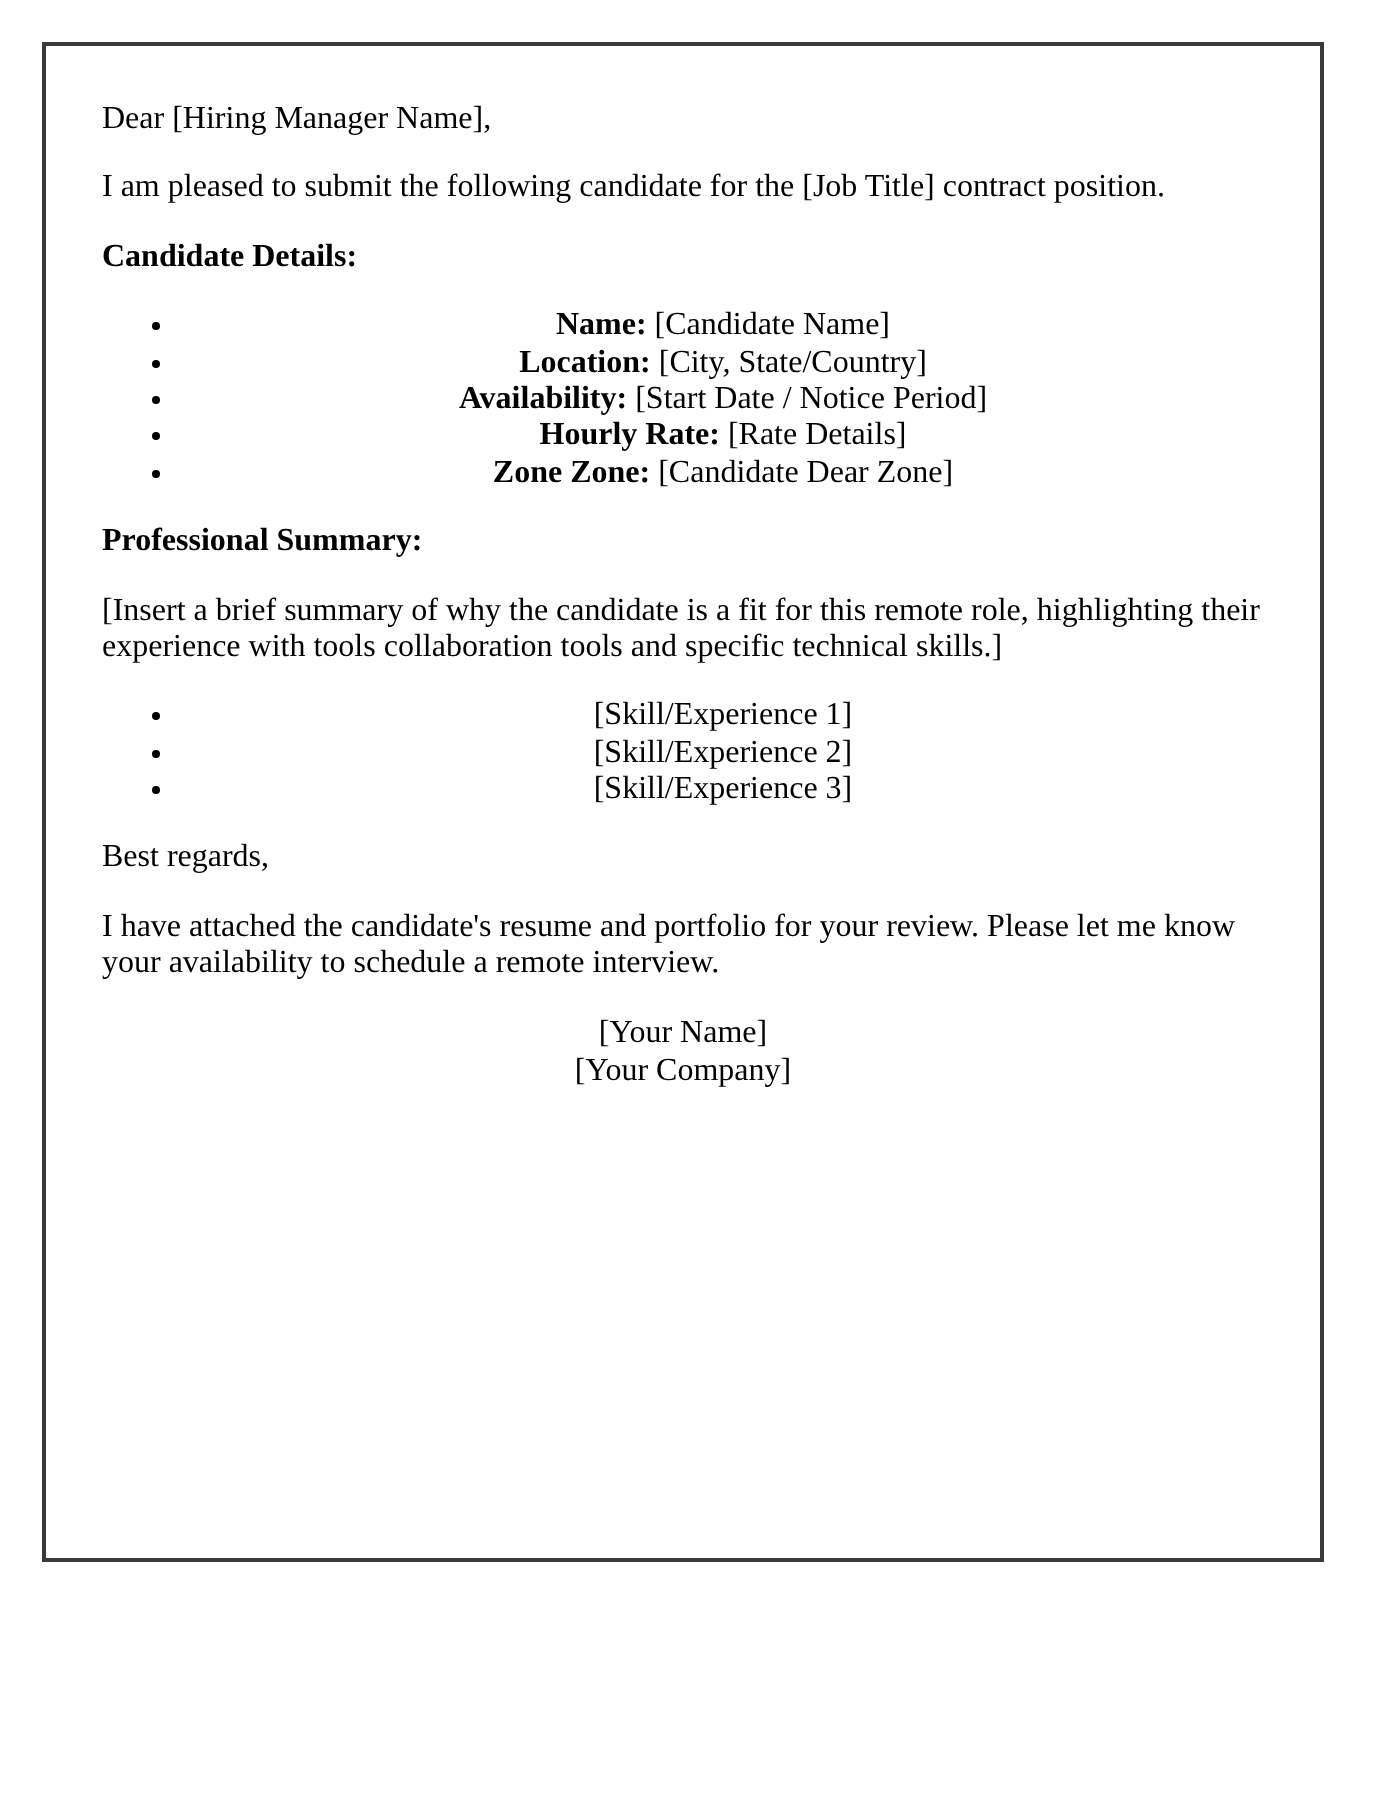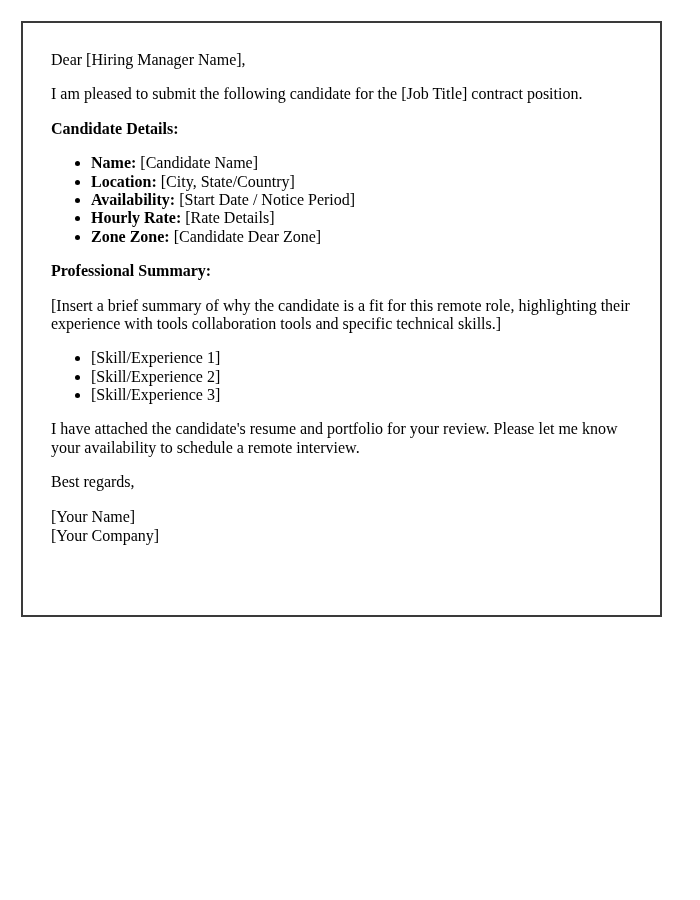--- a/index.html
+++ b/index.html
@@ -12,48 +12,50 @@
   body {
     font-family: "Liberation Serif", "DejaVu Serif", serif;
     font-size: 16px;
     color: #000000;
     -webkit-font-smoothing: antialiased;
   }
   .page {
     box-sizing: border-box;
     margin: 21px 38px 0 21px;
     width: 641px;
-    height: 596px;
+    height: 760px;
     border: 2px solid #3a3a3a;
     padding: 12px 28px 12px 28px;
     background: #ffffff;
     overflow: hidden;
   }
   .page p {
     margin: 16px 0;
     line-height: 1.15;
   }
   .bold {
     font-weight: bold;
   }
   ul.doc-list {
     margin: 16px 0;
     padding-left: 40px;
     list-style-type: disc;
+    text-align: center;
   }
   ul.doc-list li {
     line-height: 1.15;
     margin: 0;
     padding: 0;
   }
   .li-label {
     font-weight: bold;
   }
   .signature-block {
     margin: 16px 0;
+    text-align: center;
   }
   .sig-line {
     line-height: 1.18;
   }
 </style>
 </head>
 <body>
 
 <div class="page">
 
@@ -96,22 +98,22 @@
       <span>[Skill/Experience 1]</span>
     </li>
     <li>
       <span>[Skill/Experience 2]</span>
     </li>
     <li>
       <span>[Skill/Experience 3]</span>
     </li>
   </ul>
 
+  <p>Best regards,</p>
+
   <p>I have attached the candidate's resume and portfolio for your review. Please let me know your availability to schedule a remote interview.</p>
-
-  <p>Best regards,</p>
 
   <div class="signature-block">
     <div class="sig-line">[Your Name]</div>
     <div class="sig-line">[Your Company]</div>
   </div>
 
 </div>
 
 </body></html>

